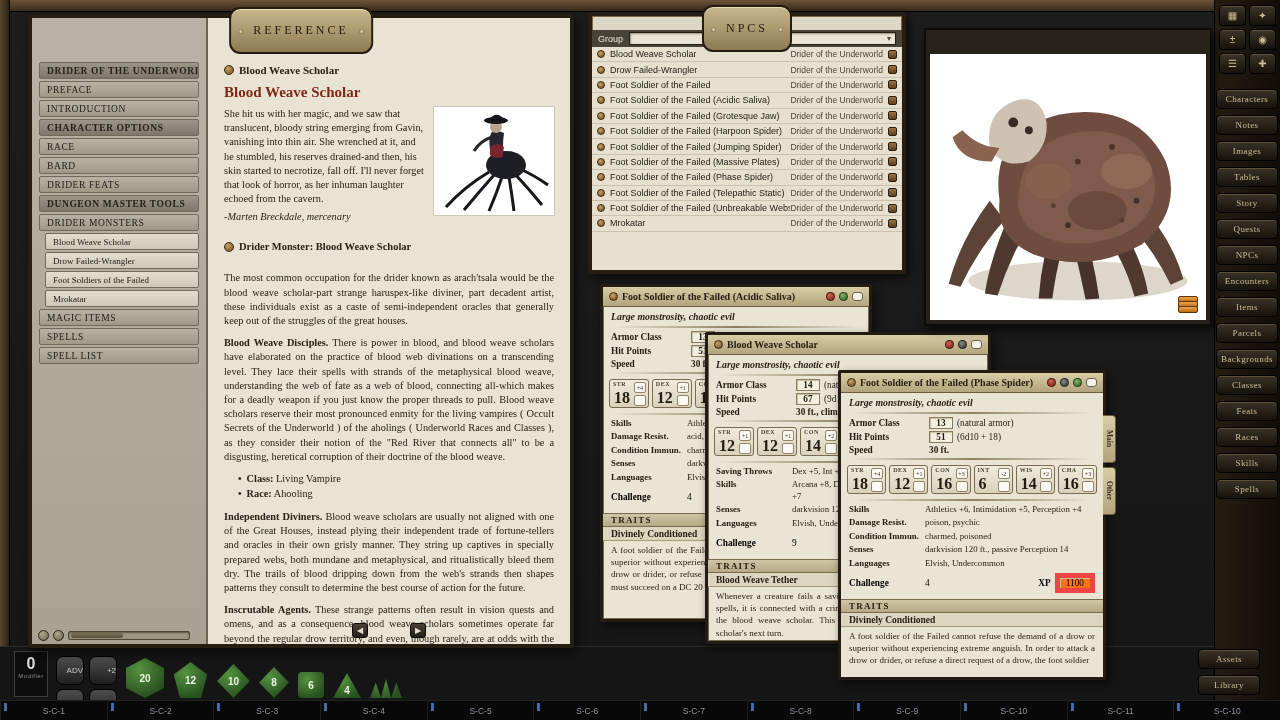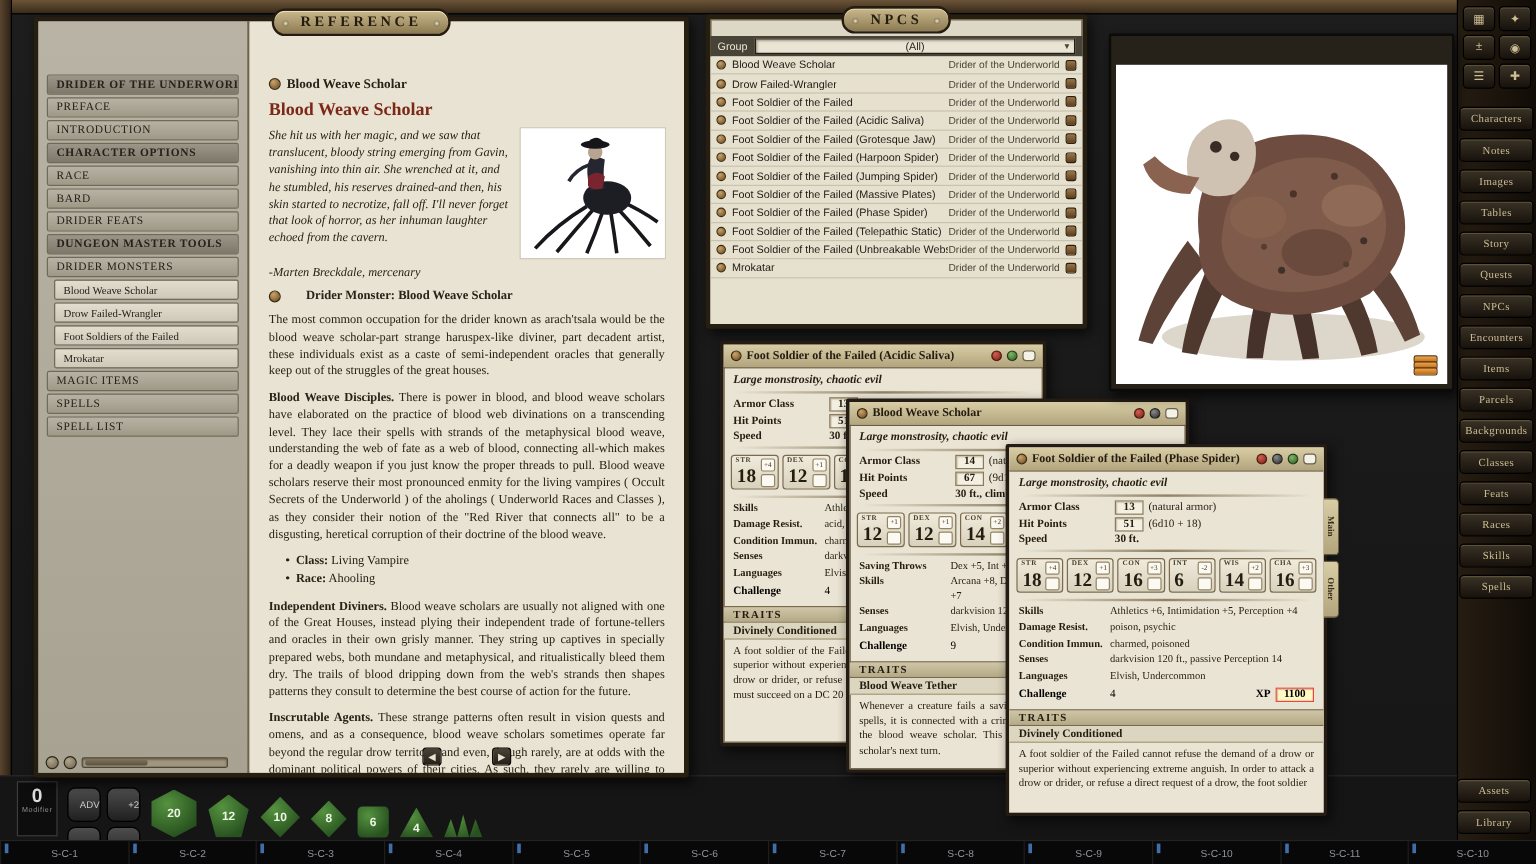--- a/index.html
+++ b/index.html
@@ -7,41 +7,41 @@
   #stage{position:relative;width:1280px;height:720px;background:linear-gradient(#1d1d1d,#161616)}
 
   
   .frame-top{position:absolute;left:0;top:0;width:100%;height:12px;background:linear-gradient(#6b5438,#392b1b);border-bottom:1px solid #000}
   .frame-left{position:absolute;left:0;top:0;width:10px;height:700px;background:linear-gradient(90deg,#5a4530,#2e2315);border-right:1px solid #000}
   .side-col{position:absolute;right:0;top:0;width:66px;height:720px;background:linear-gradient(90deg,#261d12,#110c07);border-left:1px solid #000}
   .bottom-zone{position:absolute;left:0;top:646px;width:1214px;height:54px;background:#151515;border-top:1px solid #2c2c2c}
 
   
   .window{position:absolute;background:#e8e2d2;border:4px solid #271e12;border-radius:3px;box-shadow:0 0 0 1px #79684a inset,3px 4px 10px rgba(0,0,0,.65)}
-  .plaque{position:absolute;top:-11px;left:50%;transform:translateX(-50%);background:linear-gradient(#c9b88c,#8d7a52);border:2px solid #241c10;border-radius:11px;padding:2px 22px;font-family:"Liberation Serif",serif;font-size:12px;letter-spacing:3px;color:#241c0e;font-weight:bold;white-space:nowrap;box-shadow:inset 0 1px 0 #e9ddb9;z-index:6}
+  .plaque{position:absolute;top:-11px;left:50%;transform:translateX(-50%);background:linear-gradient(#c9b88c,#8d7a52);border:2px solid #241c10;border-radius:11px;padding:14px 22px;font-family:"Liberation Serif",serif;font-size:12px;letter-spacing:3px;color:#241c0e;font-weight:normal;white-space:nowrap;box-shadow:inset 0 1px 0 #e9ddb9;z-index:6}
   .plaque::before,.plaque::after{content:"";position:absolute;top:50%;width:5px;height:5px;margin-top:-2px;border-radius:50%;background:radial-gradient(#efe4c2,#5c4a2c)}
   .plaque::before{left:7px}.plaque::after{right:7px}
 
   
   .ref{left:28px;top:14px;width:546px;height:634px;z-index:1}
   .ref-inner{position:absolute;inset:0;display:flex}
   .ref-sidebar{width:176px;background:linear-gradient(#b8b3a4,#a7a292);border-right:2px solid #6d6450;padding:42px 5px 8px}
   .nav-item{height:17px;margin:2px 2px;display:flex;align-items:center;padding:0 7px;font-family:"Liberation Serif",serif;font-size:9.5px;letter-spacing:.6px;color:#26211a;background:linear-gradient(#b4afa0,#9a9583);border:1px solid #6f6a5a;border-radius:2px;cursor:pointer;overflow:hidden;white-space:nowrap}
   .nav-item.header{background:linear-gradient(#9b9687,#7d7869);font-weight:bold}
   .nav-item.item{background:linear-gradient(#b7b2a3,#9e9987)}
   .nav-item.subitem{background:linear-gradient(#e2ddcd,#cdc8b7);margin-left:8px;font-size:9px;letter-spacing:0}
   .ref-content{flex:1;position:relative;background:#e9e3d3;padding:46px 16px 30px;font-family:"Liberation Serif",serif;color:#282217;overflow:hidden}
   .crumb-row{display:flex;align-items:center;gap:5px;margin-bottom:8px}
   .orb{width:10px;height:10px;border-radius:50%;background:radial-gradient(circle at 35% 30%,#c9a368,#6b4a22);border:1px solid #3a2a12;flex:0 0 auto}
   .crumb{font-size:11px;font-weight:bold}
   .article-title{color:#7c2817;font-size:15px;font-weight:bold;margin:2px 0 6px}
   .art-float{float:right;width:120px;height:108px;margin:0 0 6px 10px;background:#fff;box-shadow:0 0 0 1px #cfc9b8}
-  .quote{font-style:italic;font-size:10.3px;line-height:1.38;margin-bottom:16px}
+  .quote{font-size:10.3px;line-height:1.38;margin-bottom:5px}
   .quote-attrib{font-style:italic;font-size:10.3px;margin-bottom:8px}
-  .link-row{display:flex;align-items:center;gap:21px;margin:8px 0;clear:none}
+  .link-row{display:flex;align-items:center;gap:5px;margin:19px 0;clear:none}
   .link-label{font-size:10.5px;font-weight:bold}
   .para{font-size:10.3px;line-height:1.38;margin-bottom:8px;text-align:justify}
   .para b{font-weight:bold}
   .bullet-row{display:flex;gap:5px;font-size:10.3px;line-height:1.45;padding-left:14px}
   .bullet-dot{font-weight:bold}
   .bullets{margin-bottom:8px}
   .pagenav{position:absolute;left:50%;bottom:6px;transform:translateX(-50%);display:flex;gap:42px}
   .pagenav button{width:16px;height:15px;background:linear-gradient(#4a4236,#262019);color:#e8e2d2;border:1px solid #0c0a07;border-radius:3px;font-size:8px;cursor:pointer;display:flex;align-items:center;justify-content:center}
   .ref-slider{position:absolute;left:6px;bottom:3px;display:flex;align-items:center;gap:4px;z-index:5}
   .slider-btn{width:11px;height:11px;border-radius:50%;background:radial-gradient(circle at 35% 30%,#b0a68c,#6e6450);border:1px solid #2c2518;cursor:pointer}
@@ -90,21 +90,21 @@
   .ab-name{position:absolute;left:3px;top:1px;font-size:6px;font-weight:bold;letter-spacing:.5px;color:#4a3f28}
   .ab-score{position:absolute;left:4px;top:9px;font-size:16px;font-weight:bold;color:#241c10}
   .die-chip{position:absolute;right:2px;width:12px;height:11px;background:#fbf9f1;border:1px solid #948566;border-radius:2px;font-size:6px;text-align:center;line-height:11px;color:#43361f}
   .die-chip.top{top:2px}.die-chip.bot{top:15px}
   .sb-detail{display:flex;padding:1px 8px;font-size:8.8px;color:#241c10;line-height:1.3}
   .sb-detail .lbl{flex:0 0 76px;font-weight:bold}
   .sb-detail .val{flex:1}
   .sb-challenge{display:flex;align-items:center;padding:3px 8px;font-size:9.3px}
   .sb-challenge .lbl{flex:0 0 76px;font-weight:bold}
   .sb-challenge .xl{margin-left:auto;font-weight:bold;margin-right:4px}
-  .sb-challenge .xv{border:1px solid #ef4444;background:#fef9c3;padding:0 6px;font-weight:bold;box-shadow:inset 1px 1px 1px #c9c0a6}
+  .sb-challenge .xv{border:5px solid #ef4444;background:#f97316;padding:0 6px;font-weight:normal;box-shadow:inset 1px 1px 1px #c9c0a6}
   .sb-section{margin-top:3px;background:linear-gradient(#cfc6a8,#b5aa87);border-top:1px solid #7b6b4d;border-bottom:1px solid #7b6b4d;padding:1px 8px;font-weight:bold;font-size:9px;letter-spacing:1.2px;color:#241c10}
   .sb-trait-name{padding:2px 8px 1px;font-weight:bold;font-size:9.5px;background:#dcd5bf;border-bottom:1px solid #a89a78;color:#241c10}
   .sb-trait-text{padding:3px 8px;font-size:9px;line-height:1.35;text-align:justify;color:#241c10}
   .vtab{position:absolute;right:-13px;width:13px;height:48px;background:linear-gradient(#d9cda6,#b2a57d);border:1px solid #6b5b3f;border-left:none;border-radius:0 4px 4px 0;writing-mode:vertical-rl;font-size:7.5px;display:flex;align-items:center;justify-content:center;font-weight:bold;color:#3a2f1c;cursor:pointer}
   .vtab.t1{top:42px}.vtab.t2{top:94px}
 
   
   .imgwin{left:924px;top:28px;width:288px;height:298px;background:#2a2username620;border:2px solid #0d0b08;border-radius:2px;box-shadow:3px 4px 10px rgba(0,0,0,.65);z-index:6;position:absolute;background:#262119}
   .imgwin-bar{height:22px;display:flex;align-items:center;gap:5px;padding:0 6px;background:linear-gradient(#3b362d,#221e17);border-bottom:1px solid #000}
   .tool-chip{width:12px;height:12px;background:linear-gradient(#a07848,#5e3f1d);border:1px solid #1d1105;border-radius:3px;cursor:pointer}
@@ -116,21 +116,21 @@
   .person-icon::after{content:"";position:absolute;left:1px;top:5px;width:9px;height:7px;border-radius:4px 4px 1px 1px;background:#b23325}
   .imgwin-canvas{position:absolute;left:4px;top:24px;right:4px;bottom:4px;background:#fff;overflow:hidden}
   .layers-btn{position:absolute;right:6px;bottom:6px;width:22px;height:18px;cursor:pointer}
   .layers-btn span{position:absolute;left:0;width:20px;height:7px;background:linear-gradient(#f0a64e,#b96a14);border:1px solid #5e3405;border-radius:2px}
   .layers-btn span:nth-child(1){top:0}.layers-btn span:nth-child(2){top:5px}.layers-btn span:nth-child(3){top:10px}
 
   
   .toolbar{position:absolute;right:3px;top:5px;width:58px;display:grid;grid-template-columns:27px 27px;gap:3px;z-index:10}
   .tb-btn{height:21px;background:linear-gradient(#3c3427,#16110b);border:1px solid #000;border-radius:4px;color:#cdbd94;font-size:10px;display:flex;align-items:center;justify-content:center;cursor:pointer;box-shadow:inset 0 1px 0 #5c5038}
   .sidebar{position:absolute;right:2px;top:86px;display:flex;flex-direction:column;align-items:center;z-index:10}
-  .sidebar-bottom{position:absolute;right:4px;top:646px;display:flex;flex-direction:column;align-items:center;z-index:10}
+  .sidebar-bottom{position:absolute;right:20px;top:646px;display:flex;flex-direction:column;align-items:center;z-index:10}
   .side-btn{width:62px;height:20px;margin:3px 0;background:linear-gradient(#3a3226,#17120c);border:1px solid #000;border-radius:4px;color:#cdbd94;font-size:9px;display:flex;align-items:center;justify-content:center;font-family:"Liberation Serif",serif;letter-spacing:.4px;box-shadow:inset 0 1px 0 #5c5038;cursor:pointer}
 
   
   .mod-box{position:absolute;left:14px;top:651px;width:34px;height:46px;background:#0d0d0d;border:1px solid #3d3d3d;color:#ddd;text-align:center;cursor:pointer}
   .mod-box .v{font-size:16px;font-weight:bold;margin-top:3px}
   .mod-box .l{font-size:6px;color:#8d8d8d;letter-spacing:.5px}
   .pills{position:absolute;left:56px;top:656px;display:grid;grid-template-columns:28px 28px;gap:4px 5px}
   .pill{height:29px;border-radius:7px;background:linear-gradient(#4d4d4d,#1f1f1f);border:1px solid #000;color:#c9c9c9;font-size:8px;display:flex;align-items:center;justify-content:flex-end;cursor:pointer}
   .dice-row{position:absolute;left:126px;top:646px;height:52px;display:flex;align-items:flex-end;gap:9px}
   .die{position:relative;display:flex;align-items:center;justify-content:center;color:#eaf5e2;font-weight:bold;font-size:10px;background:radial-gradient(circle at 35% 30%,#55923f,#27511f 75%);cursor:grab}

